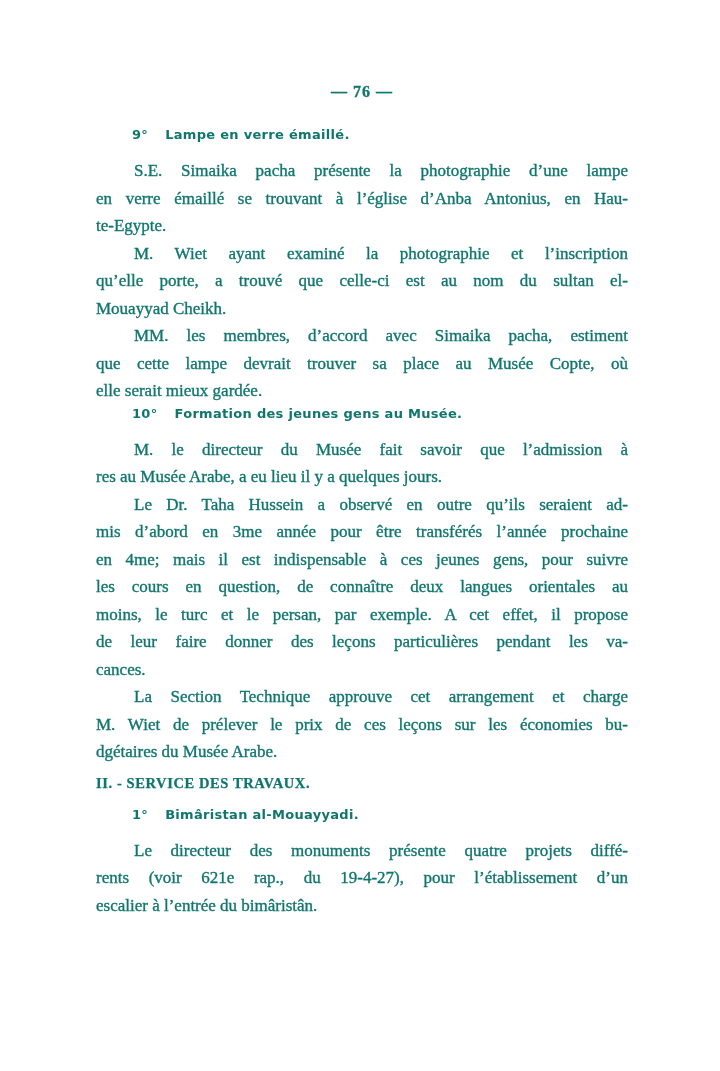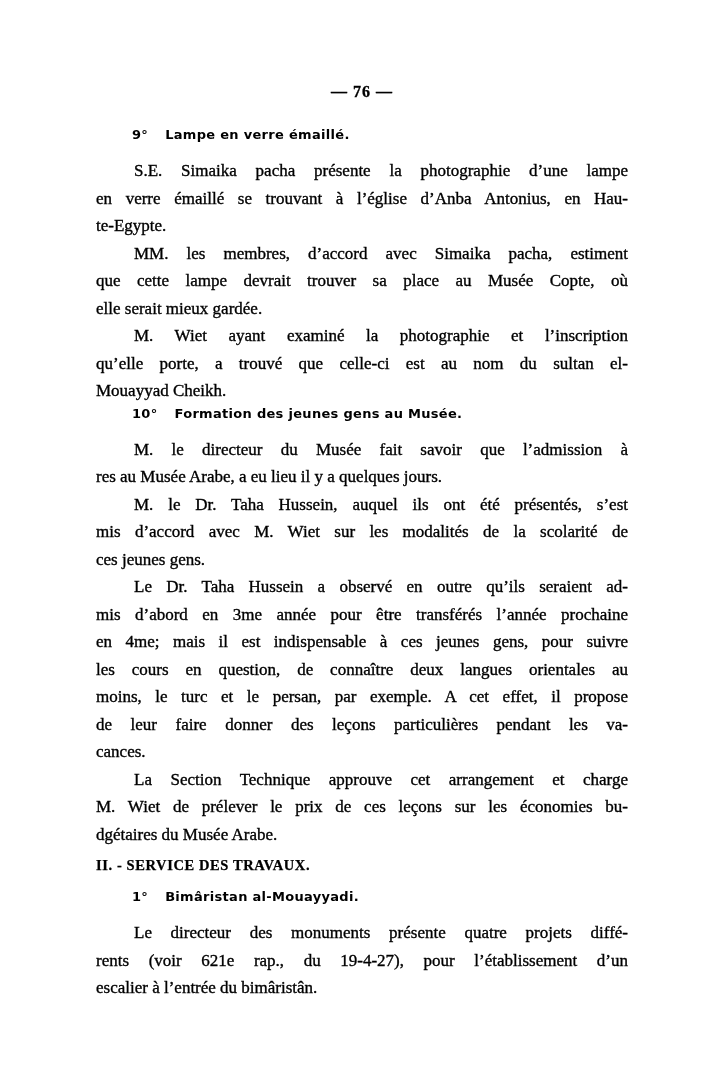--- a/index.html
+++ b/index.html
@@ -1,21 +1,21 @@
 <!DOCTYPE html>
 <html><head>
 <meta charset="utf-8">
 <style>
   html, body { margin: 0; padding: 0; background: #ffffff; }
   .page {
     position: relative;
     width: 720px;
     height: 1071px;
     background: #ffffff;
-    color: #000000;
+    color: #0f766e;
     overflow: hidden;
     font-family: "Liberation Serif", serif;
   }
   .content {
     position: absolute;
     left: 96px;
     top: 0;
     width: 532px;
     padding-top: 82px;
   }
@@ -71,45 +71,40 @@
       <span class="num">9°</span><span>Lampe en verre émaillé.</span>
     </div>
 
     <div class="para">
       <div class="pline first">S.E. Simaika pacha présente la photographie d’une lampe</div>
       <div class="pline">en verre émaillé se trouvant à l’église d’Anba Antonius, en Hau-</div>
       <div class="pline last">te-Egypte.</div>
     </div>
 
     <div class="para">
+      <div class="pline first">M. Wiet ayant examiné la photographie et l’inscription</div>
+      <div class="pline">qu’elle porte, a trouvé que celle-ci est au nom du sultan el-</div>
+      <div class="pline last">Mouayyad Cheikh.</div>
+    </div>
+
+    <div class="para">
       <div class="pline first">MM. les membres, d’accord avec Simaika pacha, estiment</div>
       <div class="pline">que cette lampe devrait trouver sa place au Musée Copte, où</div>
       <div class="pline last">elle serait mieux gardée.</div>
-    </div>
-
-    <div class="para">
-      <div class="pline first">M. Wiet ayant examiné la photographie et l’inscription</div>
-      <div class="pline">qu’elle porte, a trouvé que celle-ci est au nom du sultan el-</div>
-      <div class="pline last">Mouayyad Cheikh.</div>
     </div>
 
     <div class="subhead spaced">
       <span class="num">10°</span><span>Formation des jeunes gens au Musée.</span>
     </div>
 
     <div class="para">
       <div class="pline first">M. le directeur du Musée fait savoir que l’admission à</div>
       <div class="pline last">res au Musée Arabe, a eu lieu il y a quelques jours.</div>
     </div>
 
-    <div class="para">
-      <div class="pline first">M. le Dr. Taha Hussein, auquel ils ont été présentés, s’est</div>
-      <div class="pline">mis d’accord avec M. Wiet sur les modalités de la scolarité de</div>
-      <div class="pline last">ces jeunes gens.</div>
-    </div>
 
     <div class="para">
       <div class="pline first">Le Dr. Taha Hussein a observé en outre qu’ils seraient ad-</div>
       <div class="pline">mis d’abord en 3me année pour être transférés l’année prochaine</div>
       <div class="pline">en 4me; mais il est indispensable à ces jeunes gens, pour suivre</div>
       <div class="pline">les cours en question, de connaître deux langues orientales au</div>
       <div class="pline">moins, le turc et le persan, par exemple. A cet effet, il propose</div>
       <div class="pline">de leur faire donner des leçons particulières pendant les va-</div>
       <div class="pline last">cances.</div>
     </div>

